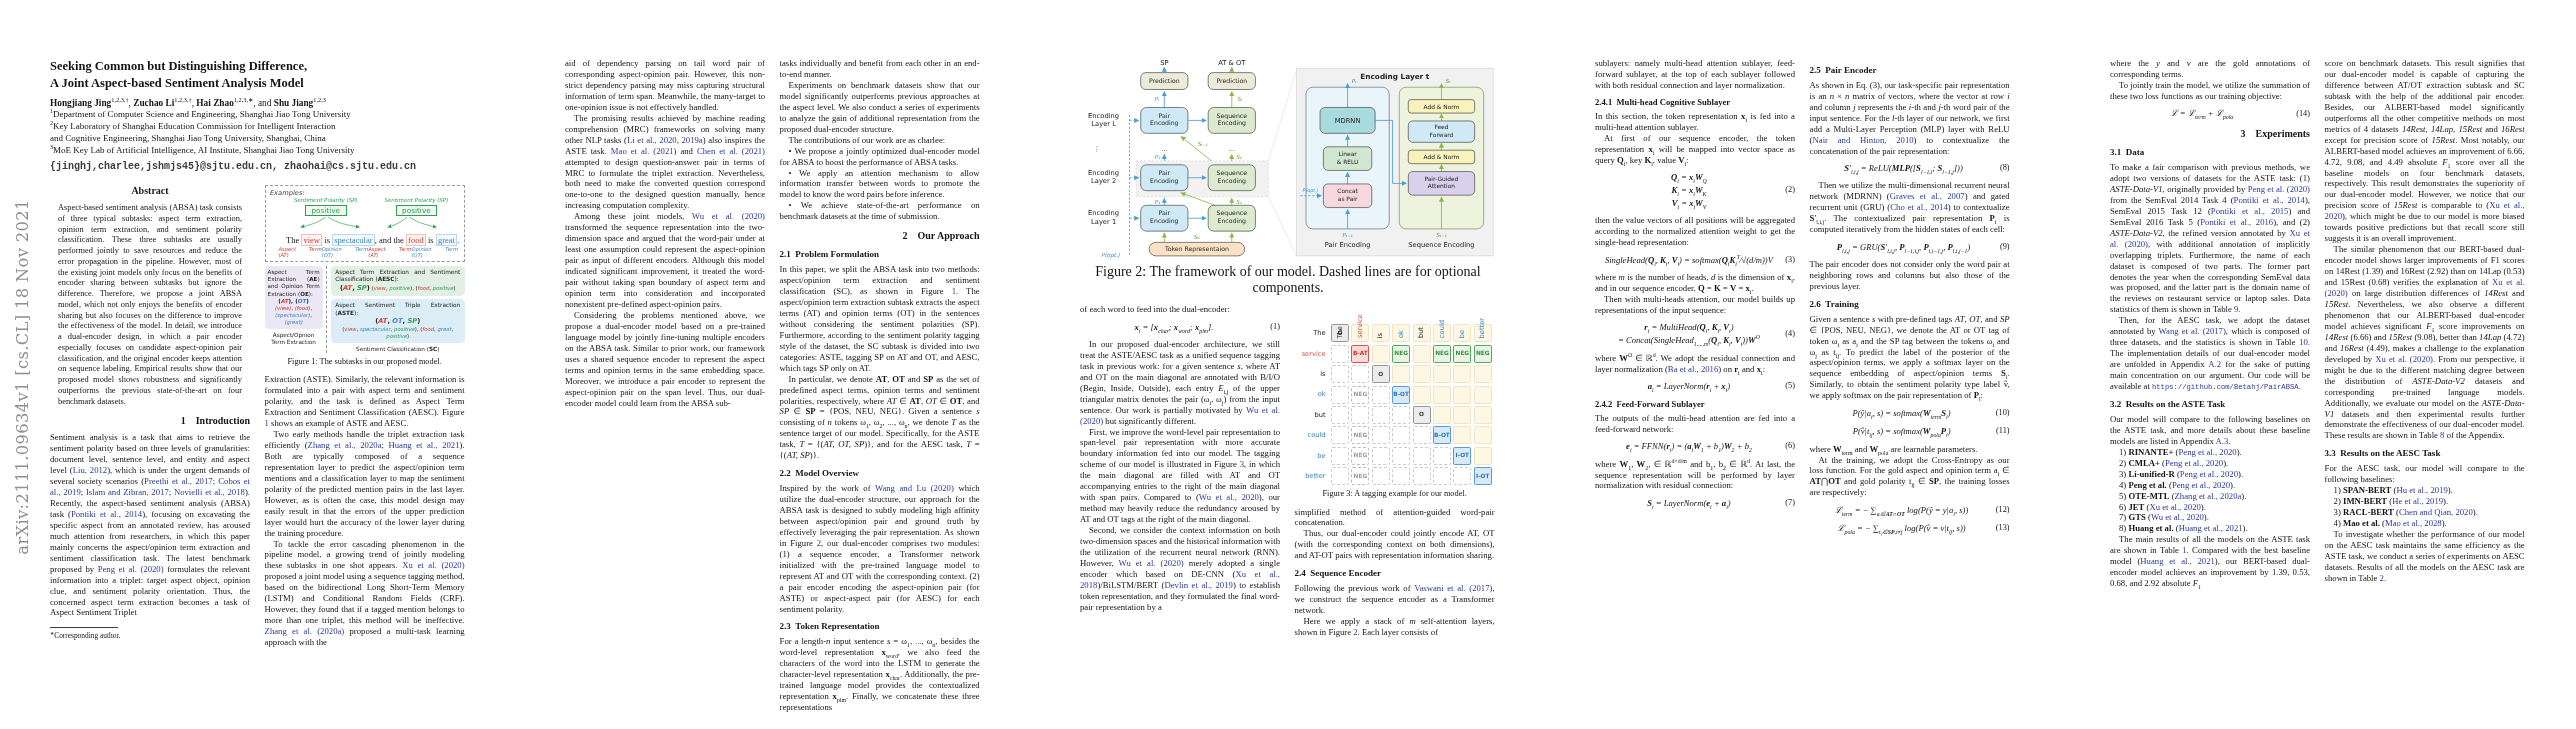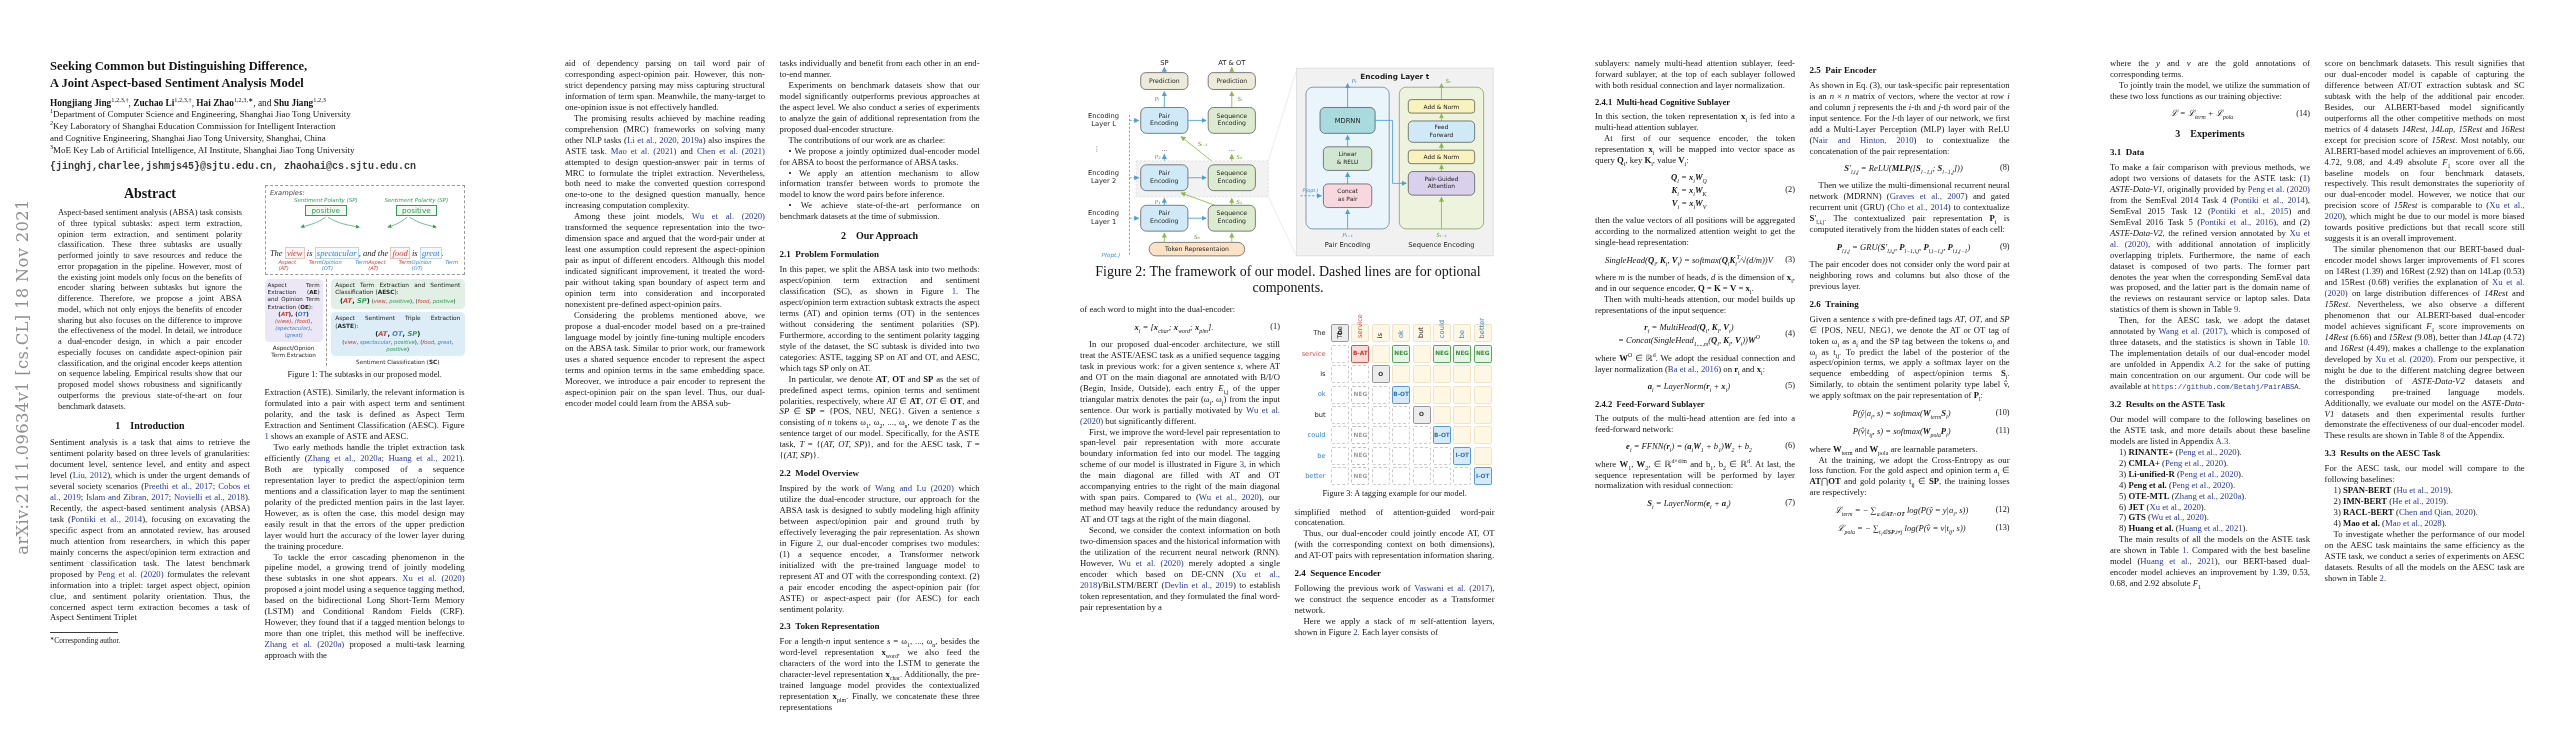--- a/index.html
+++ b/index.html
@@ -10,23 +10,23 @@
   .col{width:200px;flex:none;text-align:justify;font-size:8.7px;line-height:1.26;}
   
   .wm{position:absolute;top:377px;left:22px;transform:translate(-50%,-50%) rotate(-90deg);white-space:nowrap;font-family:"DejaVu Serif",serif;font-size:16.4px;color:#8f8f8f;letter-spacing:0.3px;}
   
   .p1head{text-align:left;margin-bottom:12px;}
   .title{font-size:12.5px;font-weight:bold;line-height:1.32;}
   .authors{font-size:9.3px;margin-top:7.3px;}
   .affil{font-size:9px;line-height:1.34;}
   .mails{font-family:"Liberation Mono",monospace;font-size:10px;color:#3c3c3c;margin-top:4.3px;font-weight:bold;}
   
-  .habs{text-align:center;font-weight:bold;font-size:14px;margin:1.2px 0 5.5px;}
+  .habs{text-align:center;font-weight:bold;font-size:10px;margin:1.2px 0 5.5px;}
   .pabs{font-size:8.4px;padding:0 8px;margin:0;line-height:1.28;}
-  .h1{font-size:10px;font-weight:bold;margin:8px 0 4.9px;text-align:center;line-height:1.2;}
+  .h1{font-size:10px;font-weight:bold;margin:8px 0 4.9px;text-align:right;line-height:1.2;}
   .h2{font-size:9px;font-weight:bold;margin:6.7px 0 4.3px;text-align:left;line-height:1.2;}
   .h3{font-size:8.6px;font-weight:bold;margin:6px 0 3.6px;text-align:left;line-height:1.2;}
   p.p{margin:0;text-indent:9px;}
   p.noind{text-indent:0;}
   p.item{margin:0;text-indent:9px;}
   .eq{display:flex;align-items:center;margin:5.5px 0;font-style:italic;}
   .eq .eb{flex:1;text-align:center;font-size:8.6px;line-height:1.5;}
   .eq .en{font-style:normal;font-size:8.3px;padding-left:2.4px;}
   .cap{font-size:8.3px;text-align:center;margin:4.3px 3.6px 6.7px;line-height:1.25;}
   .cap2{font-size:14px;text-align:center;margin:1.2px 0 8.5px;}
@@ -39,21 +39,21 @@
   
   .f1{font-family:"DejaVu Sans",sans-serif;font-size:6px;color:#222;margin-top:1.2px;}
   .f1-ex{border:0.6px dashed #9a9a9a;padding:3px 4.3px 2.4px;}
   .f1-exlabel{font-style:italic;font-size:6.7px;color:#444;}
   .f1-sprow{display:flex;justify-content:space-between;padding:0 11px 0 24px;}
   .f1-spg{text-align:center;}
   .f1-splabel{color:#2e9e57;font-style:italic;font-size:5.5px;}
   .f1-spbox{display:inline-block;border:0.9px solid #2e9e57;color:#2e9e57;background:#f0f9f0;padding:0 5.5px;font-size:7.3px;margin-top:0.6px;}
   .f1-arrows{display:block;width:100%;height:13.4px;}
   .garr{stroke:#2e9e57;stroke-width:1.2;fill:none;}
-  .f1-sent{font-family:"Liberation Serif",serif;font-style:italic;font-size:8.5px;text-align:left;margin-top:18px;white-space:nowrap;}
+  .f1-sent{font-family:"Liberation Serif",serif;font-size:8.5px;text-align:right;margin-top:5px;white-space:nowrap;}
   .att{color:#cc4037;border:0.6px solid #eec2bc;background:#fdf4f3;padding:0 1.2px;}
   .ott{color:#3a87c8;border:0.6px solid #bcd6ec;background:#f3f9fd;padding:0 1.2px;}
   .f1-terms{display:flex;justify-content:space-between;font-size:5.2px;font-style:italic;padding:0.6px 1.2px 0 8.5px;}
   .f1-low{display:flex;margin-top:3.6px;}
   .f1-left{width:58px;flex:none;padding-right:3px;}
   .f1-lbox{background:#ebe7f4;border-radius:4.3px;padding:3px 3px;font-size:5.6px;line-height:1.3;}
   .f1-right{flex:1;border-left:0.6px dashed #9a9a9a;padding-left:4.3px;}
   .f1-gbox{background:#e2efe4;border-radius:4.3px;padding:3px 4.3px;font-size:5.8px;line-height:1.3;}
   .f1-bbox{background:#dcedf8;border-radius:4.3px;padding:3px 4.3px;font-size:5.8px;line-height:1.3;margin-top:3.6px;}
   .f1-center{text-align:center;}
@@ -342,21 +342,21 @@
           <text class="fxs" x="643" y="232">Attention</text>
           <line class="arrg" x1="643" y1="304" x2="643" y2="248" marker-end="url(#ag2)"></line>
           <polyline class="arrb" points="525,111 556,111 556,223 580,223" marker-end="url(#ab)"></polyline>
           <text class="lblg" x="643" y="318">Sₜ₋₁</text>
           <text class="fxl" x="643" y="336">Sequence Encoding</text>
         </svg>
         <figcaption class="cap2">Figure 2: The framework of our model. Dashed lines are for optional components.</figcaption>
       </figure>
       <div class="cols">
         <div class="col">
-            <p class="p noind">of each word to might into the dual-encoder:</p>
+            <p class="p noind">of each word to feed into the dual-encoder:</p>
             <div class="eq">
               <div class="eb"><b>x</b><sub>i</sub> = [<b>x</b><sub>char</sub>; <b>x</b><sub>word</sub>; <b>x</b><sub>plm</sub>].</div>
               <div class="en">(1)</div>
             </div>
             <p class="p">In our proposed dual-encoder architecture, we still treat the ASTE/AESC task as a unified sequence tagging task in previous work: for a given sentence <i>s</i>, where AT and OT on the main diagonal are annotated with B/I/O (Begin, Inside, Outside), each entry <i>E</i><sub>i,j</sub> of the upper triangular matrix denotes the pair (ω<sub>i</sub>, ω<sub>j</sub>) from the input sentence. Our work is partially motivated by <span class="cite">Wu et al. (2020)</span> but significantly different.</p>
             <p class="p">First, we improve the word-level pair representation to span-level pair representation with more accurate boundary information fed into our model. The tagging scheme of our model is illustrated in Figure <span class="cite">3</span>, in which the main diagonal are filled with AT and OT accompanying entries to the right of the main diagonal with span pairs. Compared to (<span class="cite">Wu et al., 2020</span>), our method may heavily reduce the redundancy aroused by AT and OT tags at the right of the main diagonal.</p>
             <p class="p">Second, we consider the context information on both two-dimension spaces and the historical information with the utilization of the recurrent neural network (RNN). However, <span class="cite">Wu et al. (2020)</span> merely adopted a single encoder which based on DE-CNN (<span class="cite">Xu et al., 2018</span>)/BiLSTM/BERT (<span class="cite">Devlin et al., 2019</span>) to establish token representation, and they formulated the final word-pair representation by a</p>
           </div>
         <div class="col">
             <div class="f3">

